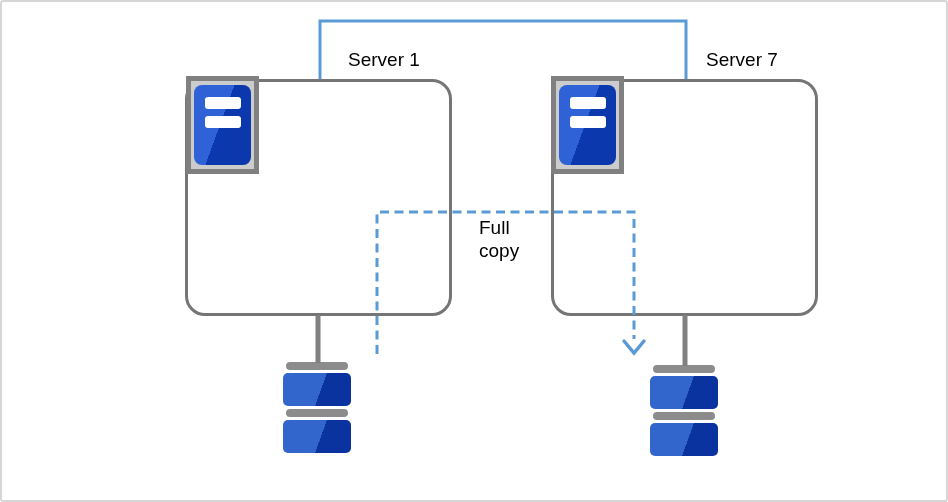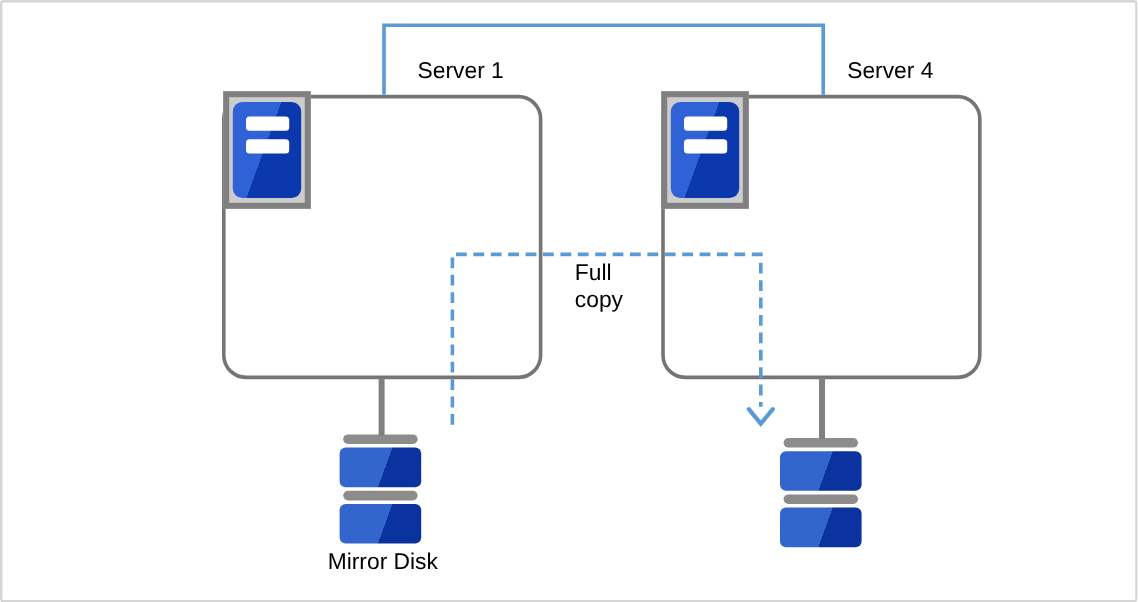--- a/index.html
+++ b/index.html
@@ -150,18 +150,17 @@
     <line x1="683" y1="313" x2="683" y2="364" stroke-width="5" stroke="#808080"></line>
 
     <path d="M 318 77 L 318 19 L 684 19 L 684 77" fill="none" stroke-width="3" stroke="#5b9bd5"></path>
 
     <path d="M 375 352 L 375 210 L 632 210 L 632 337" fill="none" stroke-width="3" stroke-dasharray="9 5.5" stroke="#5b9bd5"></path>
 
     <path d="M 622 339 L 632 351 L 642 339" fill="none" stroke-width="3.5" stroke-linecap="round" stroke="#5b9bd5"></path>
   </svg>
 
   <div class="label server1">Server 1</div>
-  <div class="label server2">Server 4</div>
+  <div class="label server2">Server 7</div>
   <div class="label fullcopy">Full
 copy</div>
-  <div class="label mirrordisk">Mirror Disk</div>
 
 </div>
 
 </body></html>

